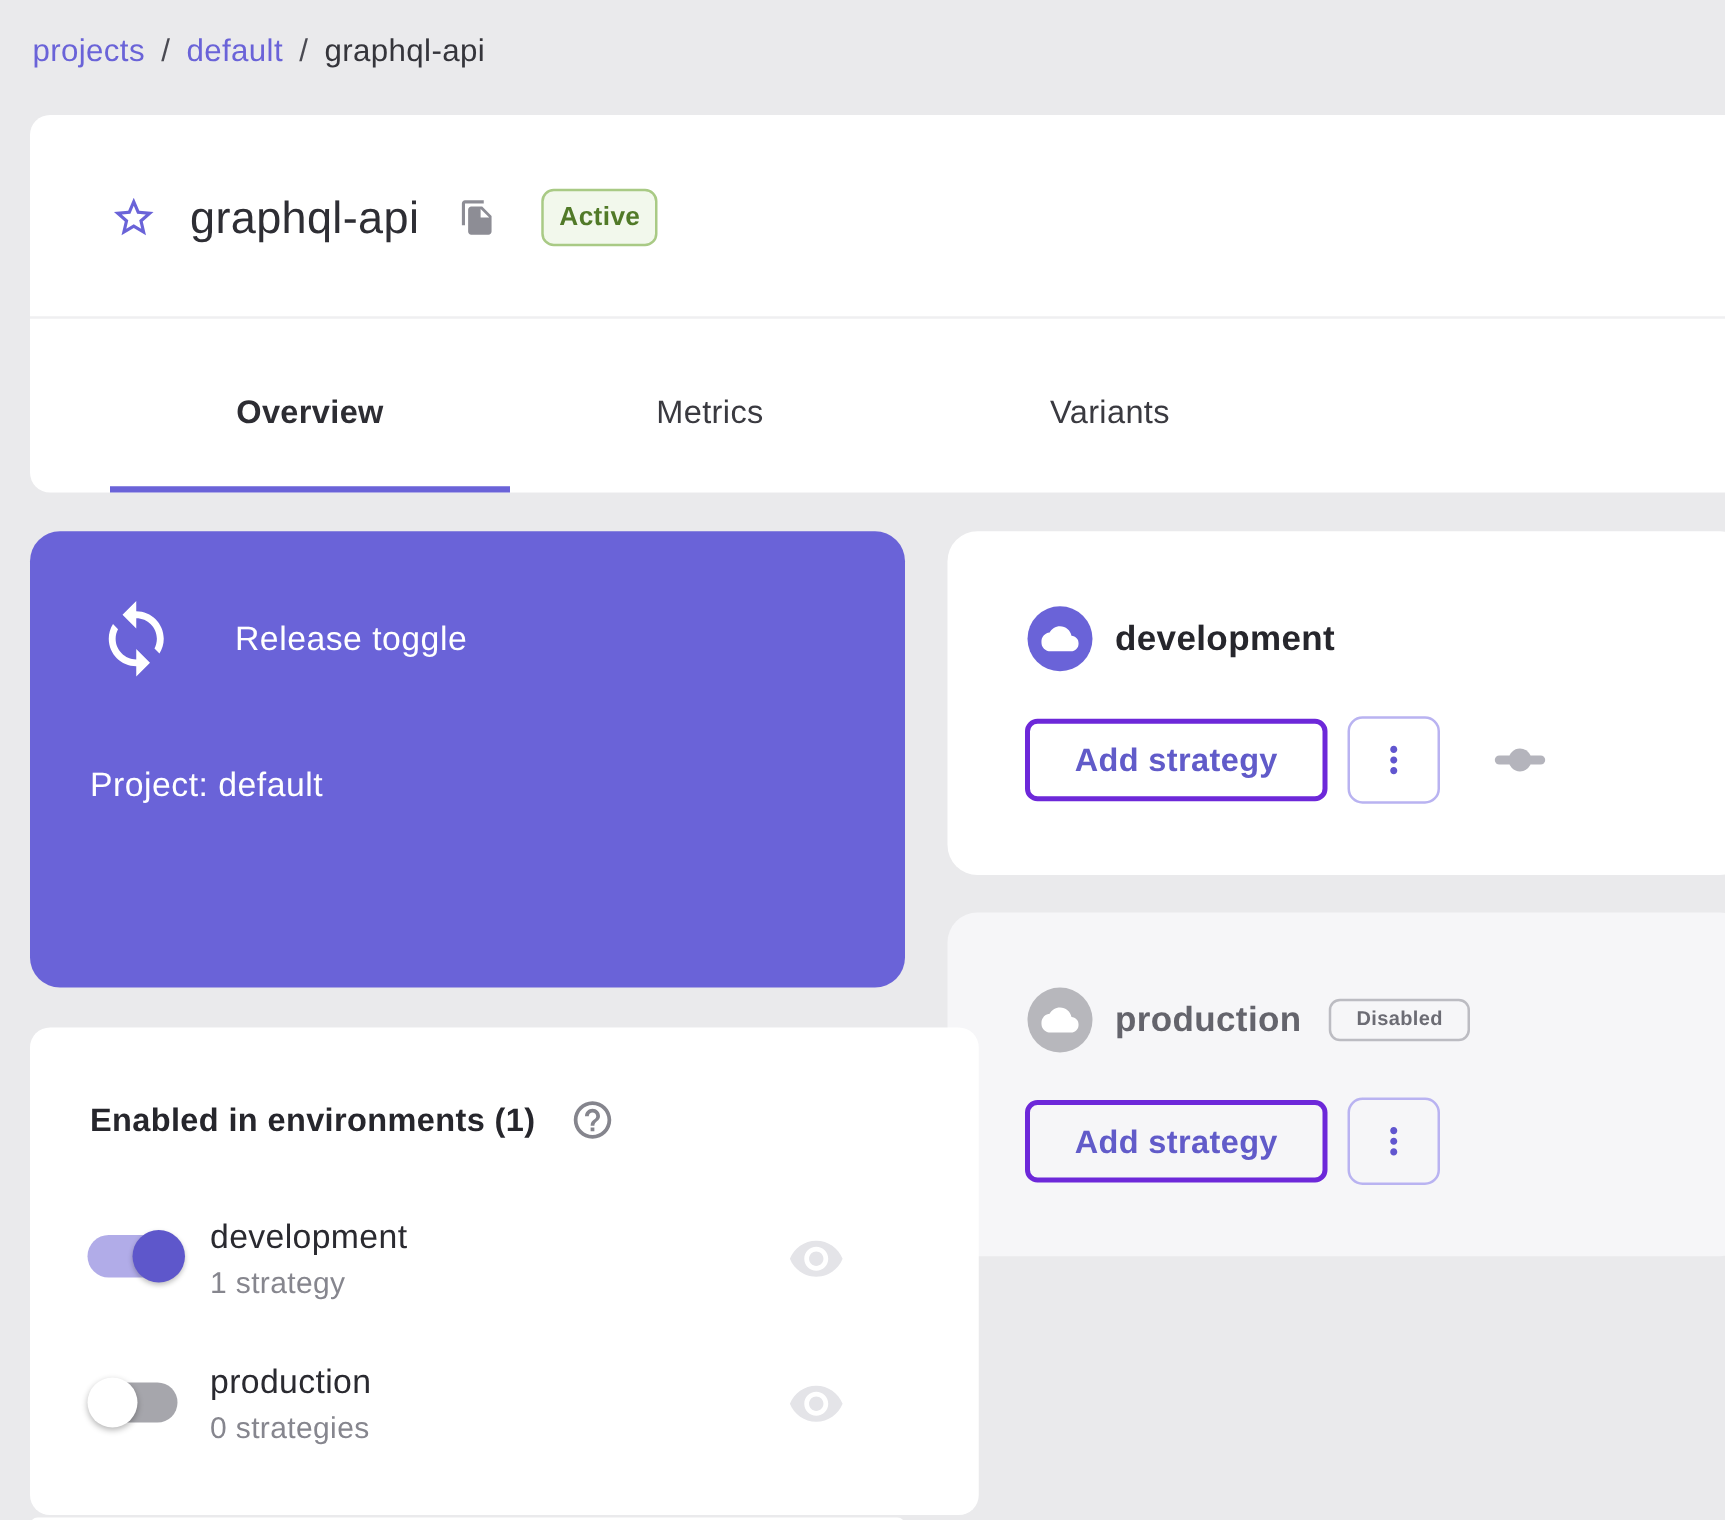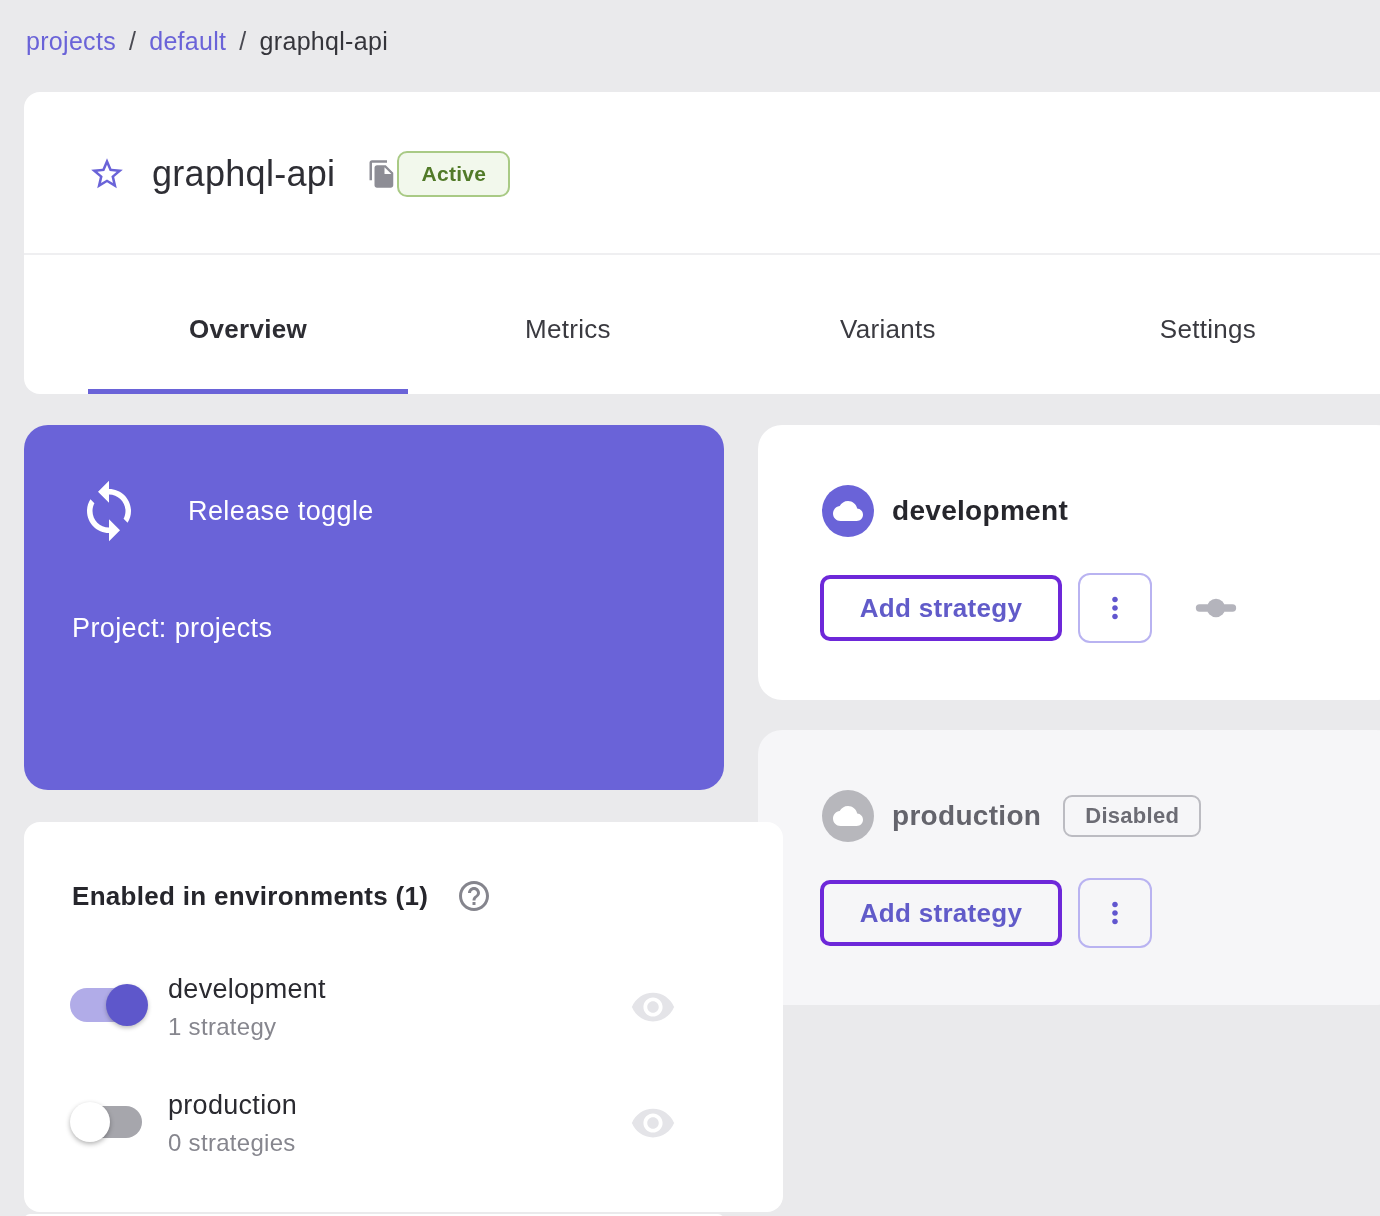--- a/index.html
+++ b/index.html
@@ -11,21 +11,21 @@
   .bc-link{color:var(--accent,#6a63d8);text-decoration:none;cursor:pointer;}
   .bc-sep{color:#4a4a52;}
   .bc-current{color:#35353b;}
 
   
   .header-card{position:absolute;left:24px;top:92px;width:1376px;height:302px;background:var(--card-bg,#fff);border-radius:16px;}
   .header-row{position:absolute;left:64px;top:46px;height:72px;display:flex;align-items:center;}
   .star-btn{background:none;border:none;padding:0;width:38px;height:38px;color:var(--accent,#6a63d8);cursor:pointer;}
   .feature-title{margin:0 0 0 26px;font-size:36px;font-weight:500;color:var(--text-primary,#2e2e34);letter-spacing:.3px;}
   .copy-btn{background:none;border:none;padding:0;width:30px;height:30px;margin-left:32px;color:#8d8d95;cursor:pointer;}
-  .badge-active{padding:9px 22px;border:2px solid var(--active-badge-border,#a9ca85);background:var(--active-badge-bg,#f2f8ec);color:var(--active-badge-text,#517a28);font-size:21px;font-weight:700;border-radius:10px;letter-spacing:.3px;}
+  .badge-active{margin-left:36px;padding:9px 12px;border:2px solid var(--active-badge-border,#a9ca85);background:var(--active-badge-bg,#f2f8ec);color:var(--active-badge-text,#517a28);font-size:21px;font-weight:700;border-radius:10px;letter-spacing:.3px;}
   .divider{position:absolute;left:0;top:161px;width:100%;height:2px;background:var(--divider,#efeff1);}
   .tabs{position:absolute;left:64px;bottom:0;height:130px;display:flex;}
   .tab{width:320px;display:flex;align-items:center;justify-content:center;font-size:26px;color:#3a3a40;letter-spacing:.3px;cursor:pointer;}
   .tab.active{font-weight:700;color:#2d2d33;}
   .tab-indicator{position:absolute;left:0;bottom:0;width:320px;height:5px;background:var(--accent,#6a63d8);}
 
   
   .info-card{position:absolute;left:24px;top:425px;width:700px;height:365px;border-radius:24px;background:var(--accent,#6a63d8);color:#fff;}
   .info-head{position:absolute;left:52px;top:53px;display:flex;align-items:center;}
   .loop-icon{width:66px;height:66px;}
@@ -42,21 +42,21 @@
   .env-card.dev{top:425px;background:var(--card-bg,#fff);}
   .env-card.prod{top:730px;background:var(--subcard-bg,#f6f6f8);}
   .env-head{position:absolute;left:64px;top:60px;display:flex;align-items:center;}
   .env-avatar{width:52px;height:52px;border-radius:50%;display:flex;align-items:center;justify-content:center;color:#fff;}
   .env-avatar.dev{background:var(--accent,#6a63d8);}
   .env-avatar.prod{background:#b7b7bc;}
   .env-avatar svg{width:30px;height:30px;}
   .env-name{margin-left:18px;font-size:28px;font-weight:700;letter-spacing:.3px;}
   .env-name.dev{color:#26262c;}
   .env-name.prod{color:#64646c;}
-  .badge-disabled{margin-left:22px;padding:6px 20px;border:2px solid var(--disabled-badge-border,#bcbcc2);color:var(--disabled-badge-text,#6c6c74);font-size:22px;font-weight:700;border-radius:9px;background:transparent;letter-spacing:.3px;}
+  .badge-disabled{margin-left:22px;padding:6px 20px;border:2px solid var(--disabled-badge-border,#bcbcc2);color:var(--disabled-badge-text,#6c6c74);font-size:16px;font-weight:700;border-radius:9px;background:transparent;letter-spacing:.3px;}
   .env-actions{position:absolute;left:62px;top:148px;display:flex;align-items:center;}
   .btn-add{width:242px;height:66px;border:4px solid #6d28d9;border-radius:10px;background:transparent;color:var(--accent-text,#615bc9);font-size:26px;font-weight:700;letter-spacing:.3px;cursor:pointer;}
   .btn-kebab{margin-left:16px;width:74px;height:70px;border:2px solid #b9b3f1;border-radius:12px;background:transparent;color:#6156cf;cursor:pointer;display:flex;align-items:center;justify-content:center;}
   .btn-kebab svg{width:34px;height:34px;}
   .slider-icon{margin-left:42px;width:44px;height:44px;color:#b4b4bc;}
 
   
   .enabled-card{position:absolute;left:24px;top:822px;width:759px;height:390px;border-radius:16px;background:var(--card-bg,#fff);}
   .enabled-title-row{position:absolute;left:48px;top:56px;display:flex;align-items:center;}
   .enabled-title{font-size:26px;font-weight:700;color:#26262c;letter-spacing:.3px;}
@@ -106,33 +106,32 @@
             <path d="M16 1H4c-1.1 0-2 .9-2 2v14h2V3h12V1zm-1 4l6 6v10c0 1.1-.9 2-2 2H8c-1.1 0-2-.9-2-2V7c0-1.1.9-2 2-2h7zm-1 7h5.5L14 6.5V12z"></path>
           </svg>
       </button>
       <span class="badge-active">Active</span>
     </div>
     <div class="divider"></div>
     <div class="tabs">
       <div class="tab active">Overview</div>
       <div class="tab">Metrics</div>
       <div class="tab">Variants</div>
-      <div class="tab">Settings</div>
       <div class="tab-indicator"></div>
     </div>
   </section>
 
   <section class="info-card">
     <div class="info-head">
       <svg class="loop-icon" viewBox="0 0 24 24" fill="currentColor">
           <path d="M12 4V1L8 5l4 4V6c3.31 0 6 2.69 6 6 0 1.01-.25 1.97-.7 2.8l1.46 1.46C19.54 15.03 20 13.57 20 12c0-4.42-3.58-8-8-8zm0 14c-3.31 0-6-2.69-6-6 0-1.01.25-1.97.7-2.8L5.24 7.74C4.46 8.97 4 10.43 4 12c0 4.42 3.58 8 8 8v3l4-4-4-4v3z"></path>
         </svg>
       <span class="info-type">Release toggle</span>
     </div>
-    <div class="info-project">Project: projects</div>
+    <div class="info-project">Project: default</div>
   </section>
 
   <section class="env-card dev">
     <div class="env-head">
       <span class="env-avatar dev">
         <svg viewBox="0 0 24 24" fill="currentColor">
             <path d="M19.35 10.04C18.67 6.59 15.64 4 12 4 9.11 4 6.6 5.64 5.35 8.04 2.34 8.36 0 10.91 0 14c0 3.31 2.69 6 6 6h13c2.76 0 5-2.24 5-5 0-2.64-2.05-4.78-4.65-4.96z"></path>
           </svg>
       </span>
       <span class="env-name dev">development</span>

